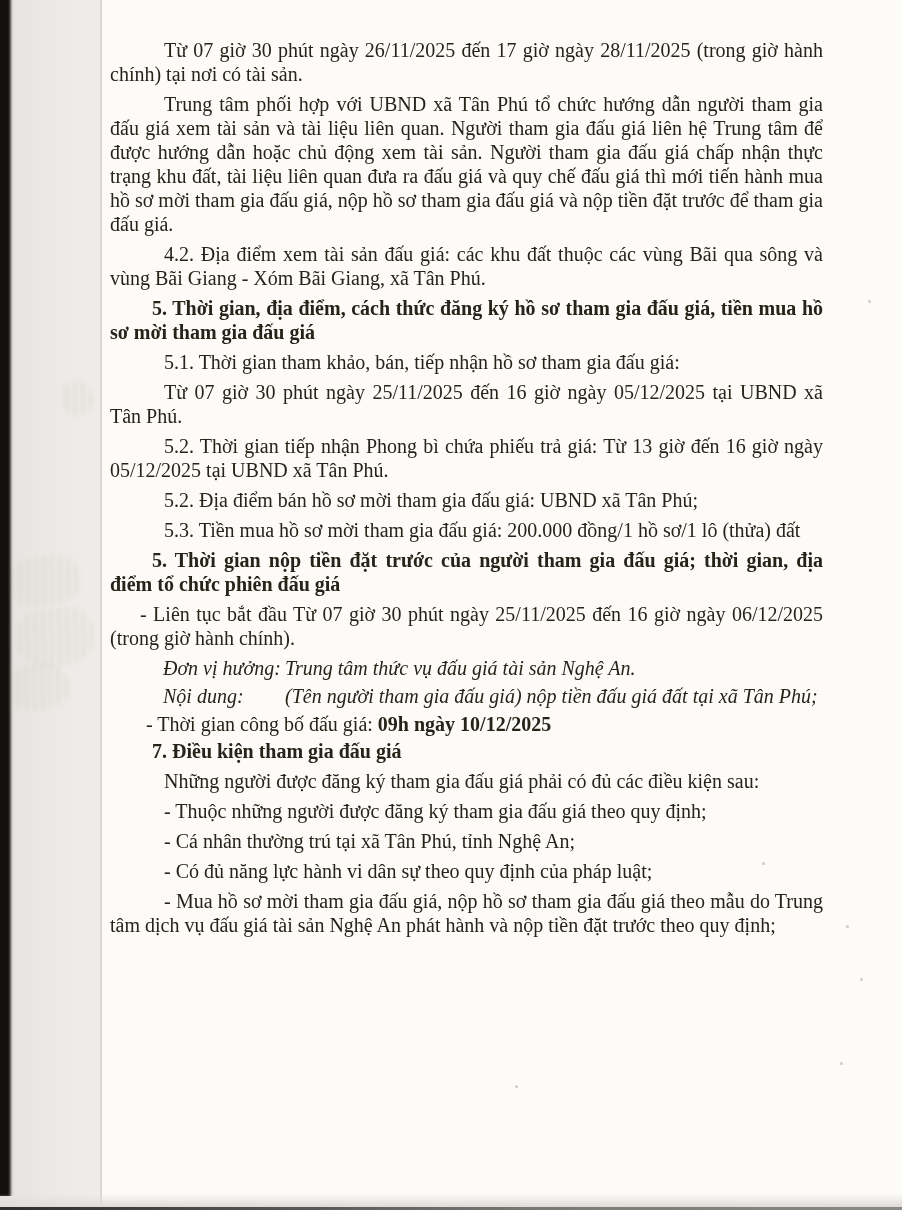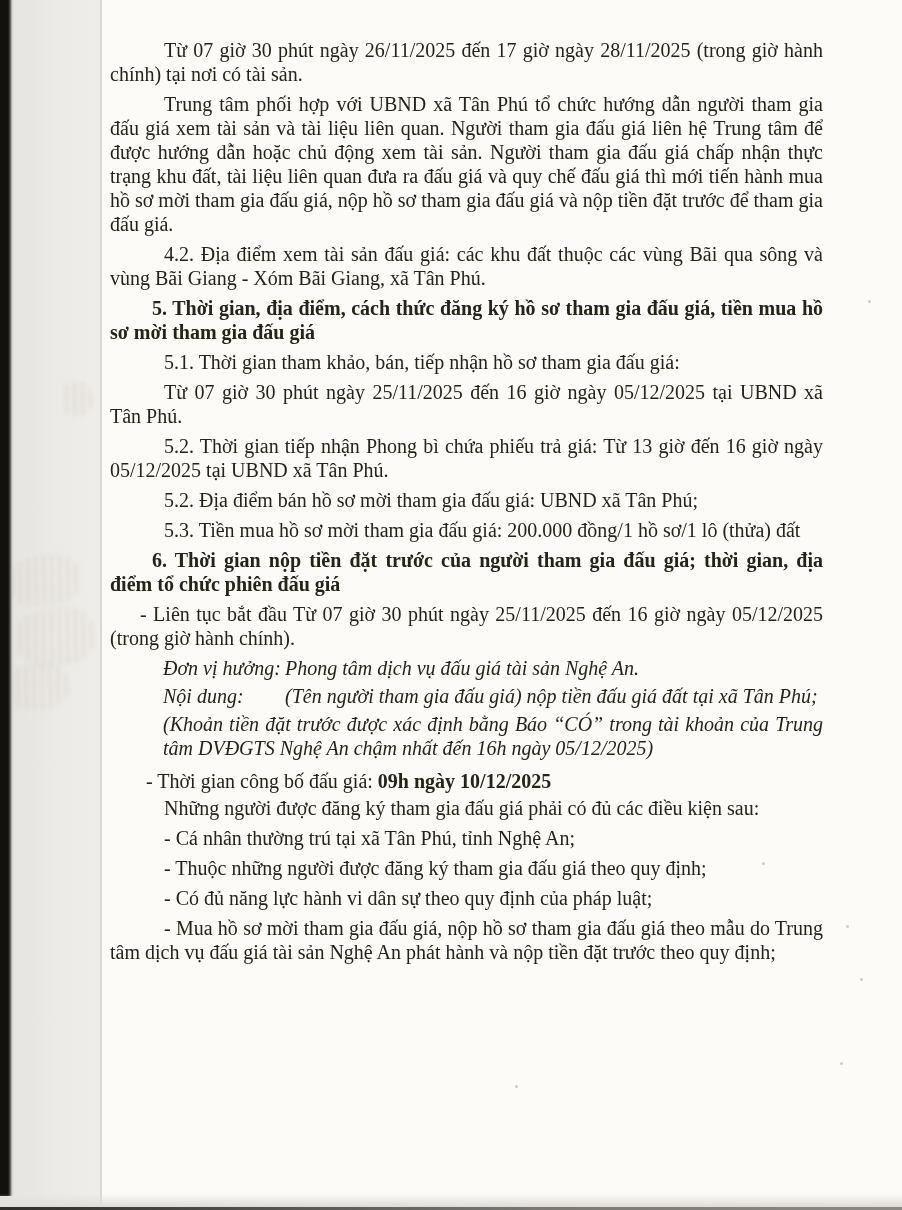--- a/index.html
+++ b/index.html
@@ -69,29 +69,29 @@
     <div id="doc-content">
         <p class="para body"><span>Từ 07 giờ 30 phút ngày 26/11/2025 đến 17 giờ ngày 28/11/2025 (trong giờ hành chính) tại nơi có tài sản.</span></p>
         <p class="para body"><span>Trung tâm phối hợp với UBND xã Tân Phú tổ chức hướng dẫn người tham gia đấu giá xem tài sản và tài liệu liên quan. Người tham gia đấu giá liên hệ Trung tâm để được hướng dẫn hoặc chủ động xem tài sản. Người tham gia đấu giá chấp nhận thực trạng khu đất, tài liệu liên quan đưa ra đấu giá và quy chế đấu giá thì mới tiến hành mua hồ sơ mời tham gia đấu giá, nộp hồ sơ tham gia đấu giá và nộp tiền đặt trước để tham gia đấu giá.</span></p>
         <p class="para body"><span>4.2. Địa điểm xem tài sản đấu giá: các khu đất thuộc các vùng Bãi qua sông và vùng Bãi Giang - Xóm Bãi Giang, xã Tân Phú.</span></p>
         <p class="para heading"><span>5. Thời gian, địa điểm, cách thức đăng ký hồ sơ tham gia đấu giá, tiền mua hồ sơ mời tham gia đấu giá</span></p>
         <p class="para body"><span>5.1. Thời gian tham khảo, bán, tiếp nhận hồ sơ tham gia đấu giá:</span></p>
         <p class="para body"><span>Từ 07 giờ 30 phút ngày 25/11/2025 đến 16 giờ ngày 05/12/2025 tại UBND xã Tân Phú.</span></p>
         <p class="para body"><span>5.2. Thời gian tiếp nhận Phong bì chứa phiếu trả giá: Từ 13 giờ đến 16 giờ ngày 05/12/2025 tại UBND xã Tân Phú.</span></p>
         <p class="para body"><span>5.2. Địa điểm bán hồ sơ mời tham gia đấu giá: UBND xã Tân Phú;</span></p>
         <p class="para body"><span>5.3. Tiền mua hồ sơ mời tham gia đấu giá: 200.000 đồng/1 hồ sơ/1 lô (thửa) đất</span></p>
-        <p class="para heading"><span>6. Thời gian nộp tiền đặt trước của người tham gia đấu giá; thời gian, địa điểm tổ chức phiên đấu giá</span></p>
-        <p class="para dash1"><span>- Liên tục bắt đầu Từ 07 giờ 30 phút ngày 25/11/2025 đến 16 giờ ngày 05/12/2025 (trong giờ hành chính).</span></p>
-        <p class="para label-row"><span class="lbl">Đơn vị hưởng:</span><span>Phong tâm dịch vụ đấu giá tài sản Nghệ An.</span></p>
+        <p class="para heading"><span>5. Thời gian nộp tiền đặt trước của người tham gia đấu giá; thời gian, địa điểm tổ chức phiên đấu giá</span></p>
+        <p class="para dash1"><span>- Liên tục bắt đầu Từ 07 giờ 30 phút ngày 25/11/2025 đến 16 giờ ngày 06/12/2025 (trong giờ hành chính).</span></p>
+        <p class="para label-row"><span class="lbl">Đơn vị hưởng:</span><span>Trung tâm thức vụ đấu giá tài sản Nghệ An.</span></p>
         <p class="para label-row"><span class="lbl">Nội dung:</span><span>(Tên người tham gia đấu giá) nộp tiền đấu giá đất tại xã Tân Phú;</span></p>
-        <p class="para italic-note"><span>(Khoản tiền đặt trước được xác định bằng Báo “CÓ” trong tài khoản của Trung tâm DVĐGTS Nghệ An chậm nhất đến 16h ngày 05/12/2025)</span></p>
         <p class="para dash2"><span>- Thời gian công bố đấu giá: </span><span class="b">09h ngày 10/12/2025</span></p>
+        <p class="para heading"><span>7. Điều kiện tham gia đấu giá</span></p>
         <p class="para body"><span>Những người được đăng ký tham gia đấu giá phải có đủ các điều kiện sau:</span></p>
+        <p class="para body"><span>- Thuộc những người được đăng ký tham gia đấu giá theo quy định;</span></p>
         <p class="para body"><span>- Cá nhân thường trú tại xã Tân Phú, tỉnh Nghệ An;</span></p>
-        <p class="para body"><span>- Thuộc những người được đăng ký tham gia đấu giá theo quy định;</span></p>
         <p class="para body"><span>- Có đủ năng lực hành vi dân sự theo quy định của pháp luật;</span></p>
         <p class="para body"><span>- Mua hồ sơ mời tham gia đấu giá, nộp hồ sơ tham gia đấu giá theo mẫu do Trung tâm dịch vụ đấu giá tài sản Nghệ An phát hành và nộp tiền đặt trước theo quy định;</span></p>
       </div>
     <div class="speck" style="left:766px;top:300px;"></div>
     <div class="speck" style="left:744px;top:925px;"></div>
     <div class="speck" style="left:758px;top:978px;"></div>
     <div class="speck" style="left:738px;top:1062px;"></div>
     <div class="speck" style="left:413px;top:1085px;"></div>
     <div class="speck" style="left:660px;top:862px;"></div>
   </div>

